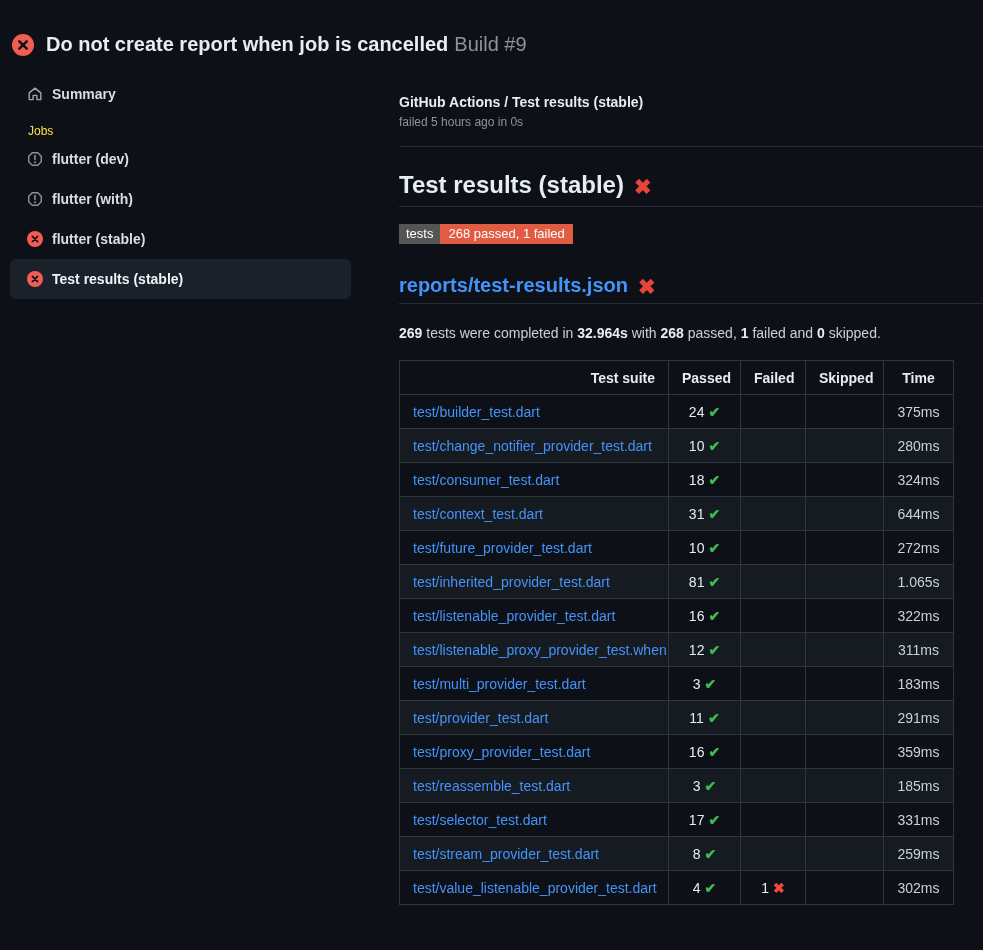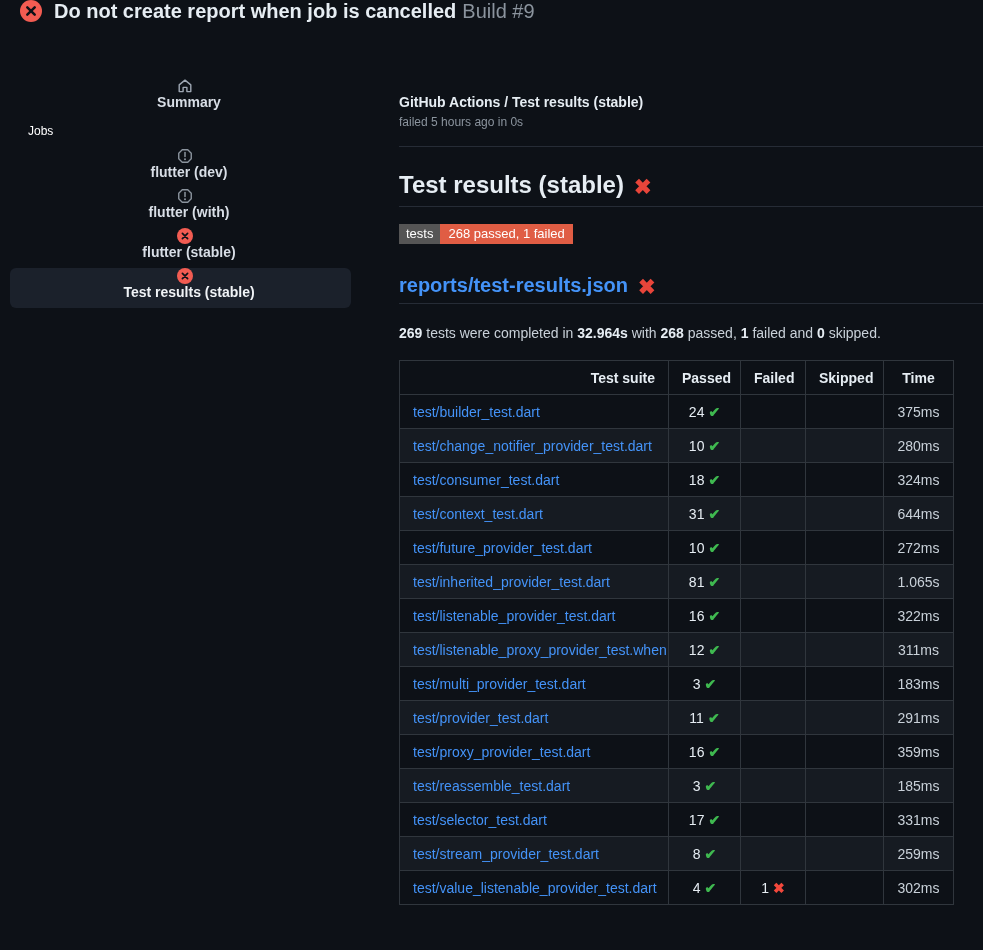--- a/index.html
+++ b/index.html
@@ -6,50 +6,48 @@
   html,body { width:983px; height:950px; }
   body {
     background:#0d1117;
     color:#e6edf3;
     font-family:"Liberation Sans", sans-serif;
     overflow:hidden;
   }
   
   .top-header {
     height:56px;
-    display:flex; align-items:flex-start;
+    display:flex; align-items:flex-end;
     padding:0 12px;
-    margin-left:8px;
   }
   .top-header .status { width:22px; height:22px; flex:0 0 auto; margin-right:12px; }
   .top-header h1 { font-size:20px; font-weight:700; color:#e6edf3; white-space:nowrap; }
   .top-header .build { color:#8b949e; font-weight:400; margin-left:6px; }
 
   
   .layout { display:flex; align-items:flex-start; }
 
   
   .sidebar { width:383px; flex:0 0 auto; padding-top:22px; }
   .side-row {
     display:flex; align-items:center;
     width:341px; margin-left:10px;
     padding:0 0 0 17px;
     border-radius:6px;
     height:40px;
     cursor:pointer;
-    flex-direction:column;
   }
   .side-row .ic { width:16px; height:16px; flex:0 0 auto; margin-right:9px; display:block; }
   .side-row .lbl { font-size:14px; font-weight:600; color:#d8dee6; }
   .side-row.selected { background:#1b212b; }
   .side-row.selected .lbl { color:#f0f3f6; }
   .side-row.summary { height:32px; margin-bottom:14px; }
   .side-section-label {
-    font-size:12px; color:#ffffff;
-    margin:14px 0 10px 28px;
+    font-size:12px; color:#fde047;
+    margin:14px 0 1px 28px;
   }
 
   
   .main { flex:1 1 auto; padding:38px 0 0 16px; min-width:0; }
   .breadcrumb { font-size:14px; font-weight:700; color:#e6edf3; }
   .run-meta { font-size:12px; color:#8b949e; margin-top:5px; }
   .divider { border-bottom:1px solid #262c36; margin-top:17px; }
 
   .h2-row { display:flex; align-items:center; gap:10px; }
   .section-title-wrap { margin-top:24px; padding-bottom:7px; border-bottom:1px solid #262c36; }

